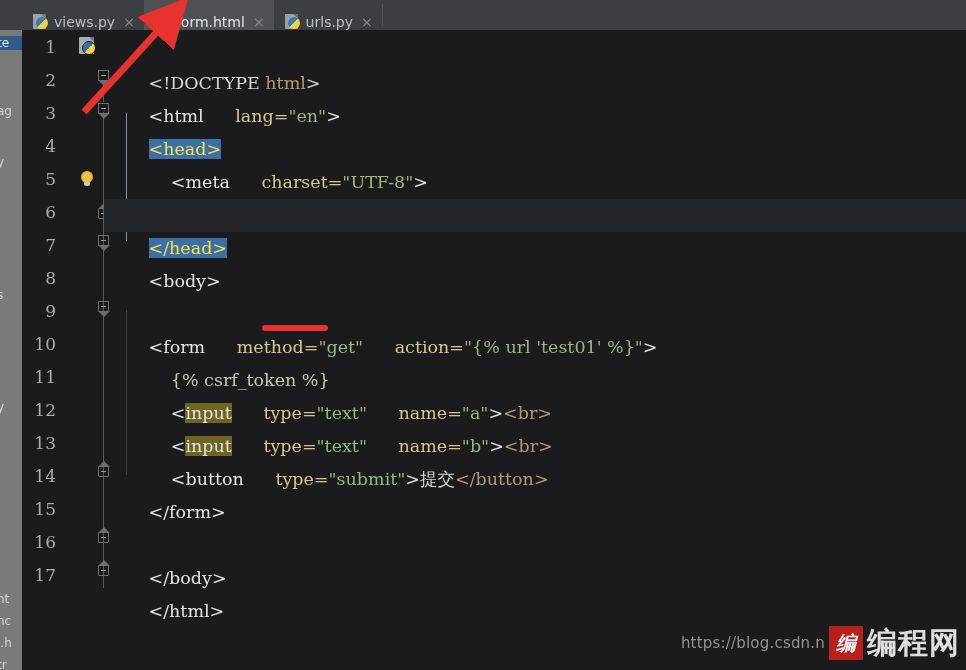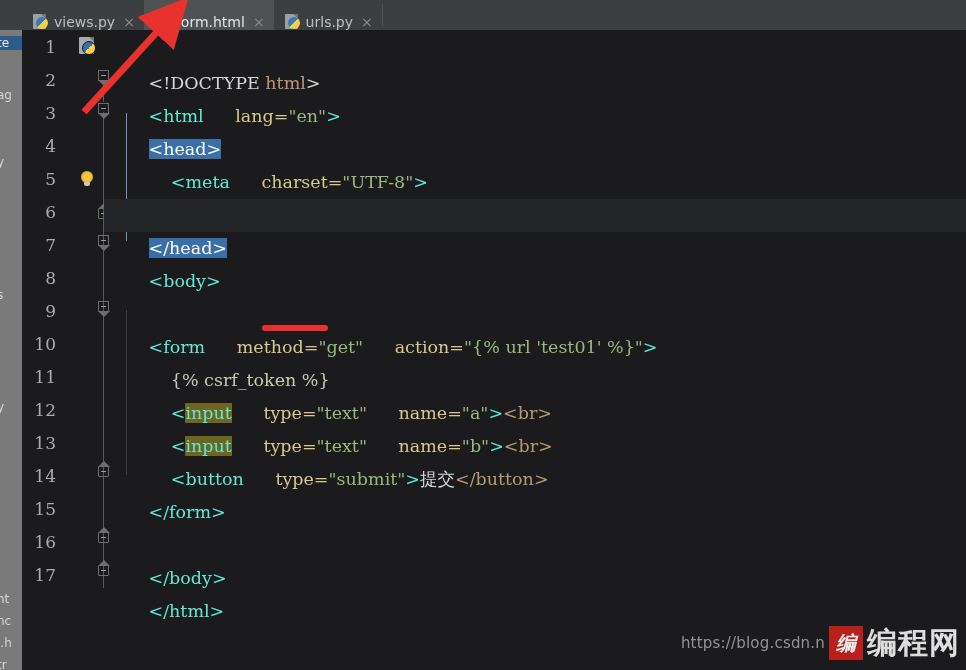--- a/index.html
+++ b/index.html
@@ -269,31 +269,31 @@
     left: 0;
     width: 862px;
     height: 33px;
     font-family: "DejaVu Serif", serif;
     font-size: 17.5px;
     line-height: 33px;
     white-space: pre;
     color: #C8C8C8;
   }
   .row.curline { background: #242529; }
-  .t-tag     { color: #5eead4; }
+  .t-tag     { color: #e5e5e5; }
   .t-attr    { color: #D6C98A; margin-left: 26px; }
   .t-str     { color: #9AB87A; }
   .t-text    { color: #D8D8D8; }
   .t-doctype { color: #D6D6D6; }
   .t-djtag   { color: #C9C9B5; }
   .t-dimtag  { color: #B89A72; }
 
   .sel-bg {
     background: #3A6FA8;
-    color: #ffffff;
+    color: #fde047;
   }
   .ref-hl {
     background: #6E6523;
     text-decoration-color: #B8AA50;
   }
 
   
   .annot-arrow {
     position: absolute;
     left: 0; top: 0;
@@ -349,21 +349,21 @@
   }
 </style>
 </head>
 <body>
 
 <div id="app">
 
   <div class="left-rail">
     <div class="left-rail-top"></div>
     <div class="rail-item sel" style="top:36px">te</div>
-    <div class="rail-item" style="top:88px">ag</div>
+    <div class="rail-item" style="top:104px">ag</div>
     <div class="rail-item" style="top:155px">y</div>
     <div class="rail-item" style="top:288px">s</div>
     <div class="rail-item" style="top:400px">y</div>
     <div class="rail-item" style="top:592px">ht</div>
     <div class="rail-item" style="top:614px">nc</div>
     <div class="rail-item" style="top:636px">l.h</div>
     <div class="rail-item" style="top:658px">tr</div>
   </div>
 
   <div class="tabbar">

